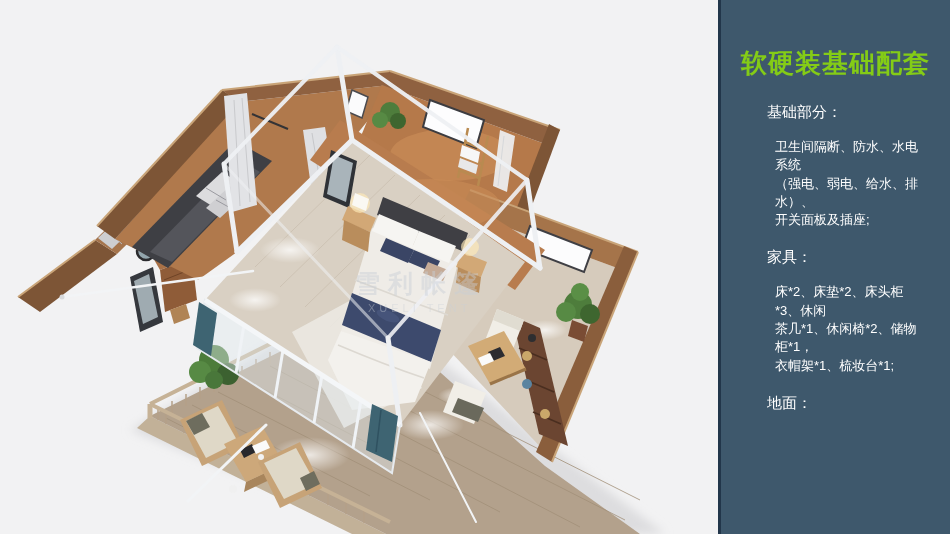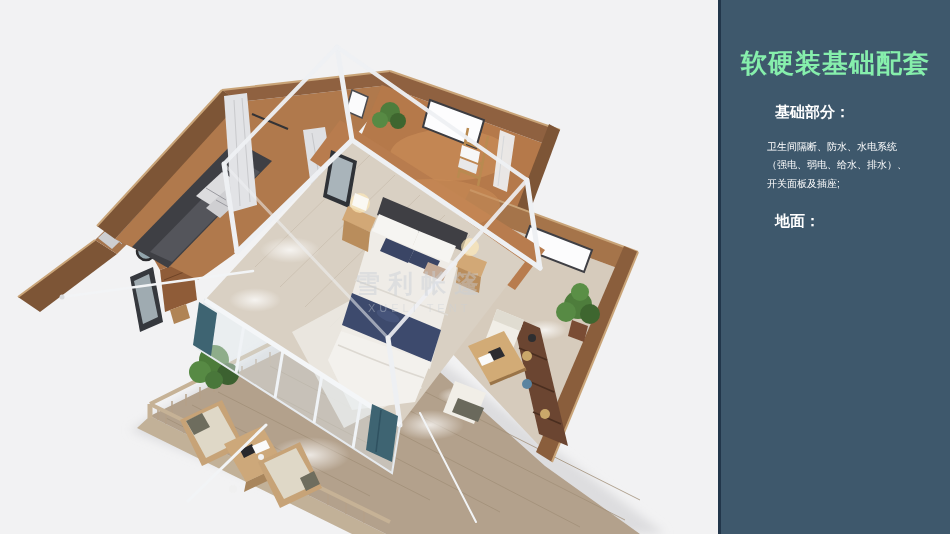--- a/index.html
+++ b/index.html
@@ -9,26 +9,26 @@
     font-family:"Liberation Sans","DejaVu Sans",sans-serif;
   }
   .render-area{position:absolute;left:0;top:0;width:718px;height:430px;}
   .sidebar{
     position:absolute;left:718px;top:0;width:232px;height:534px;
     box-sizing:border-box;border-left:3px solid #22364a;background:#3e586c;
     color:#ffffff;
   }
   .sidebar h1{
     margin:49px 0 0 0;text-align:center;font-size:26px;line-height:28px;
-    font-weight:bold;color:#86efac;letter-spacing:1px;
+    font-weight:bold;color:#84cc16;letter-spacing:1px;
   }
   .sb-content{margin:25px 16px 0 38px;}
   .sb-section{margin-bottom:18px;}
-  .sb-heading{font-size:15px;line-height:20px;font-weight:bold;margin:16px;}
-  .sb-body{font-size:10px;line-height:18.3px;margin:8px;white-space:pre-line;}
+  .sb-heading{font-size:15px;line-height:20px;font-weight:normal;margin:8px;}
+  .sb-body{font-size:13px;line-height:18.3px;margin:16px;white-space:pre-line;}
   svg text.wm-cn{font-size:25px;font-weight:bold;letter-spacing:8px;fill:#c9cfd6;opacity:.45;}
   svg text.wm-en{font-size:11px;letter-spacing:4px;fill:#c9cfd6;opacity:.4;}
 </style>
 </head>
 <body>
 
 <div class="canvas">
 
   <div class="render-area">
   <svg width="718" height="534" viewBox="0 0 718 534">
@@ -345,19 +345,25 @@
   <div class="sidebar">
     <h1>软硬装基础配套</h1>
     <div class="sb-content">
       <div class="sb-section">
         <p class="sb-heading">基础部分：</p>
         <p class="sb-body">卫生间隔断、防水、水电系统
 （强电、弱电、给水、排水）、
 开关面板及插座;</p>
       </div>
       <div class="sb-section">
+        <p class="sb-heading">家具：</p>
+        <p class="sb-body">床*2、床垫*2、床头柜*3、休闲
+茶几*1、休闲椅*2、储物柜*1，
+衣帽架*1、梳妆台*1;</p>
+      </div>
+      <div class="sb-section">
         <p class="sb-heading">地面：</p>
 
       </div>
     </div>
   </div>
 
 </div>
 
 </body></html>

